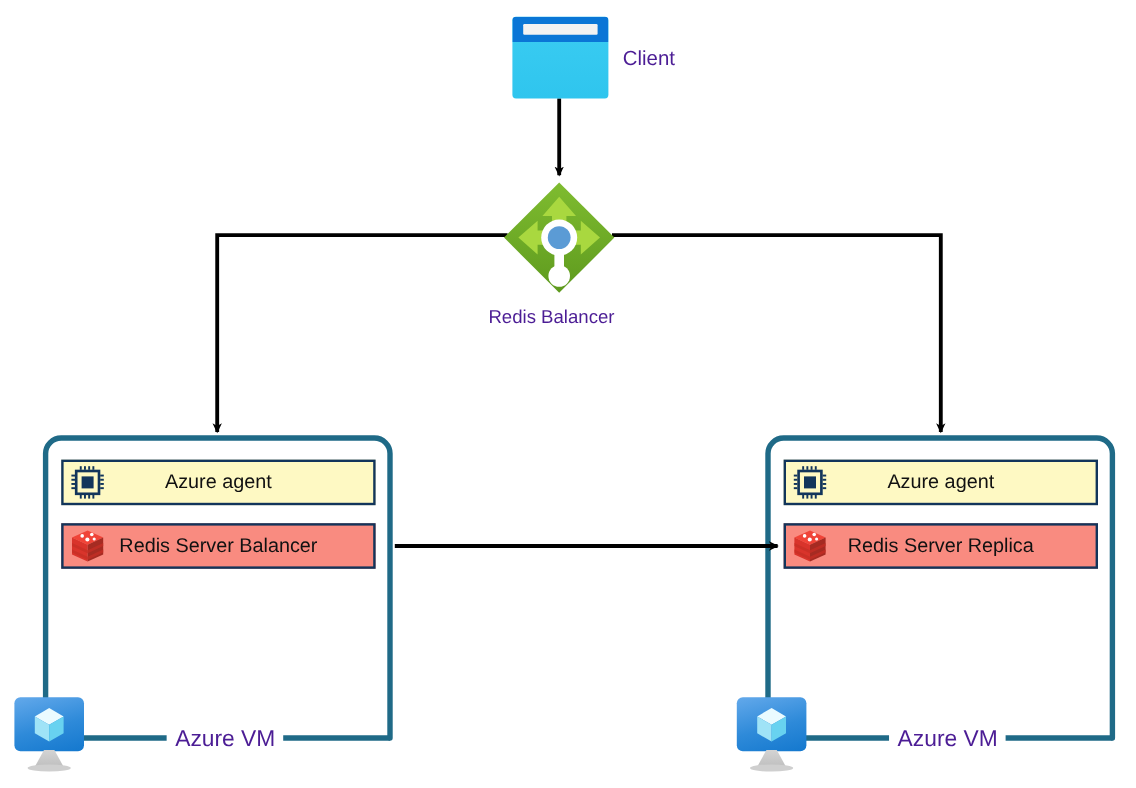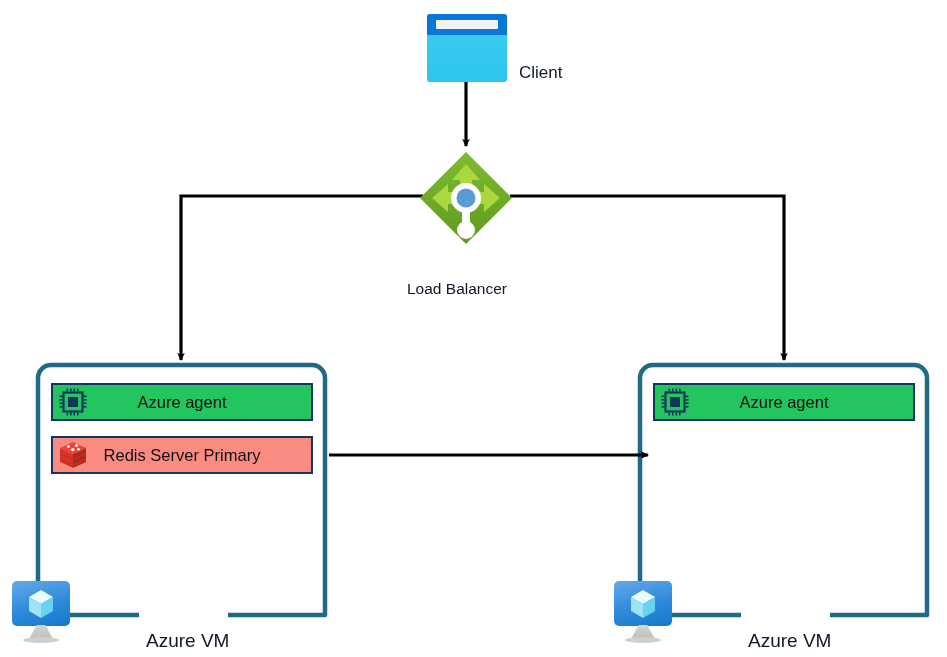--- a/index.html
+++ b/index.html
@@ -19,24 +19,23 @@
   }
   .svg-layer {
     position: absolute;
     left: 0;
     top: 0;
     width: 947px;
     height: 657px;
   }
   .label {
     position: absolute;
-    color: #0f172a;
+    color: #4c1d95;
     white-space: nowrap;
     line-height: 1;
-    margin-top: 24px;
   }
   #client-label {
     left: 519px;
     top: 40px;
     font-size: 17px;
   }
   #lb-label {
     left: 407px;
     top: 257px;
     font-size: 15.5px;
@@ -67,21 +66,21 @@
     display: flex;
     align-items: center;
     justify-content: center;
   }
   .inner-box .box-text {
     font-size: 16.5px;
     color: #111111;
     white-space: nowrap;
   }
   .agent-box {
-    background: #22c55e;
+    background: #fef9c3;
     height: 38px;
   }
   .redis-box {
     background: #F98B80;
     height: 38px;
   }
   .icon-slot {
     position: absolute;
     left: 4px;
     top: 50%;
@@ -210,21 +209,21 @@
     <path d="M14,48 L30,34 L30,42 L48,42 L48,54 L30,54 L30,62 Z" fill="#A9D83F"></path>
 
     <path d="M82,48 L66,62 L66,54 L48,54 L48,42 L66,42 L66,34 Z" fill="#A9D83F"></path>
 
     <rect x="44" y="52" width="8" height="24" fill="#FFFFFF"></rect>
     <circle cx="48" cy="80" r="9" fill="#FFFFFF"></circle>
 
     <circle cx="48" cy="48" r="15" fill="#FFFFFF"></circle>
     <circle cx="48" cy="48" r="9.5" fill="#5B9BD5"></circle>
   </svg>
-  <div class="label" id="lb-label">Load Balancer</div>
+  <div class="label" id="lb-label">Redis Balancer</div>
 
   <div class="inner-box agent-box" id="agent-box-left">
     <span class="icon-slot">
       <svg class="chip-svg" viewBox="0 0 32 32" width="32" height="32" xmlns="http://www.w3.org/2000/svg">
         <rect x="6.5" y="6.5" width="19" height="19" fill="none" stroke="#12355B" stroke-width="2.2"></rect>
         <rect x="11" y="11" width="10" height="10" fill="#12355B"></rect>
         <g fill="#12355B">
           <rect x="9.5" y="2.5" width="1.6" height="3"></rect>
           <rect x="13" y="2.5" width="1.6" height="3"></rect>
           <rect x="16.5" y="2.5" width="1.6" height="3"></rect>
@@ -256,21 +255,21 @@
         <path d="M3,13.5 L16,19.5 L29,13.5 L29,16 L16,22 L3,16 Z" fill="#C62F26" opacity="0.75"></path>
         <path d="M3,19 L16,25 L29,19 L29,21.5 L16,27.5 L3,21.5 Z" fill="#C62F26" opacity="0.75"></path>
         <g fill="#FFFFFF">
           <circle cx="11.5" cy="7.6" r="1.5"></circle>
           <circle cx="19.5" cy="6.4" r="1.5"></circle>
           <circle cx="15.8" cy="10.6" r="1.7"></circle>
           <circle cx="21.5" cy="10.2" r="1.3"></circle>
         </g>
       </svg>
     </span>
-    <span class="box-text">Redis Server Primary</span>
+    <span class="box-text">Redis Server Balancer</span>
   </div>
 
   <div class="vm-icon" id="vm-icon-left">
     <div class="screen">
       <svg class="vm-cube-svg" style="position:absolute;left:15px;top:8px;" width="28" height="30" viewBox="0 0 28 30" xmlns="http://www.w3.org/2000/svg">
         <path d="M14,1 L26,8 L14,15 L2,8 Z" fill="#EAFBFF"></path>
         <path d="M2,8 L14,15 L14,29 L2,22 Z" fill="#9FE3F7"></path>
         <path d="M26,8 L14,15 L14,29 L26,22 Z" fill="#68D2F0"></path>
       </svg>
     </div>
@@ -300,20 +299,38 @@
           <rect x="26.5" y="9.5" width="3" height="1.6"></rect>
           <rect x="26.5" y="13" width="3" height="1.6"></rect>
           <rect x="26.5" y="16.5" width="3" height="1.6"></rect>
           <rect x="26.5" y="20" width="3" height="1.6"></rect>
         </g>
       </svg>
     </span>
     <span class="box-text">Azure agent</span>
   </div>
 
+  <div class="inner-box redis-box" id="redis-box-right">
+    <span class="icon-slot">
+      <svg class="redis-svg" viewBox="0 0 32 32" width="32" height="32" xmlns="http://www.w3.org/2000/svg">
+        <path d="M3,9 L16,3 L29,9 L16,15 Z" fill="#F04438"></path>
+        <path d="M3,9 L16,15 L16,29 L3,23 Z" fill="#D9342B"></path>
+        <path d="M29,9 L16,15 L16,29 L29,23 Z" fill="#A62B22"></path>
+        <path d="M3,13.5 L16,19.5 L29,13.5 L29,16 L16,22 L3,16 Z" fill="#C62F26" opacity="0.75"></path>
+        <path d="M3,19 L16,25 L29,19 L29,21.5 L16,27.5 L3,21.5 Z" fill="#C62F26" opacity="0.75"></path>
+        <g fill="#FFFFFF">
+          <circle cx="11.5" cy="7.6" r="1.5"></circle>
+          <circle cx="19.5" cy="6.4" r="1.5"></circle>
+          <circle cx="15.8" cy="10.6" r="1.7"></circle>
+          <circle cx="21.5" cy="10.2" r="1.3"></circle>
+        </g>
+      </svg>
+    </span>
+    <span class="box-text">Redis Server Replica</span>
+  </div>
 
   <div class="vm-icon" id="vm-icon-right">
     <div class="screen">
       <svg class="vm-cube-svg" style="position:absolute;left:15px;top:8px;" width="28" height="30" viewBox="0 0 28 30" xmlns="http://www.w3.org/2000/svg">
         <path d="M14,1 L26,8 L14,15 L2,8 Z" fill="#EAFBFF"></path>
         <path d="M2,8 L14,15 L14,29 L2,22 Z" fill="#9FE3F7"></path>
         <path d="M26,8 L14,15 L14,29 L26,22 Z" fill="#68D2F0"></path>
       </svg>
     </div>
     <div class="stand"></div>

